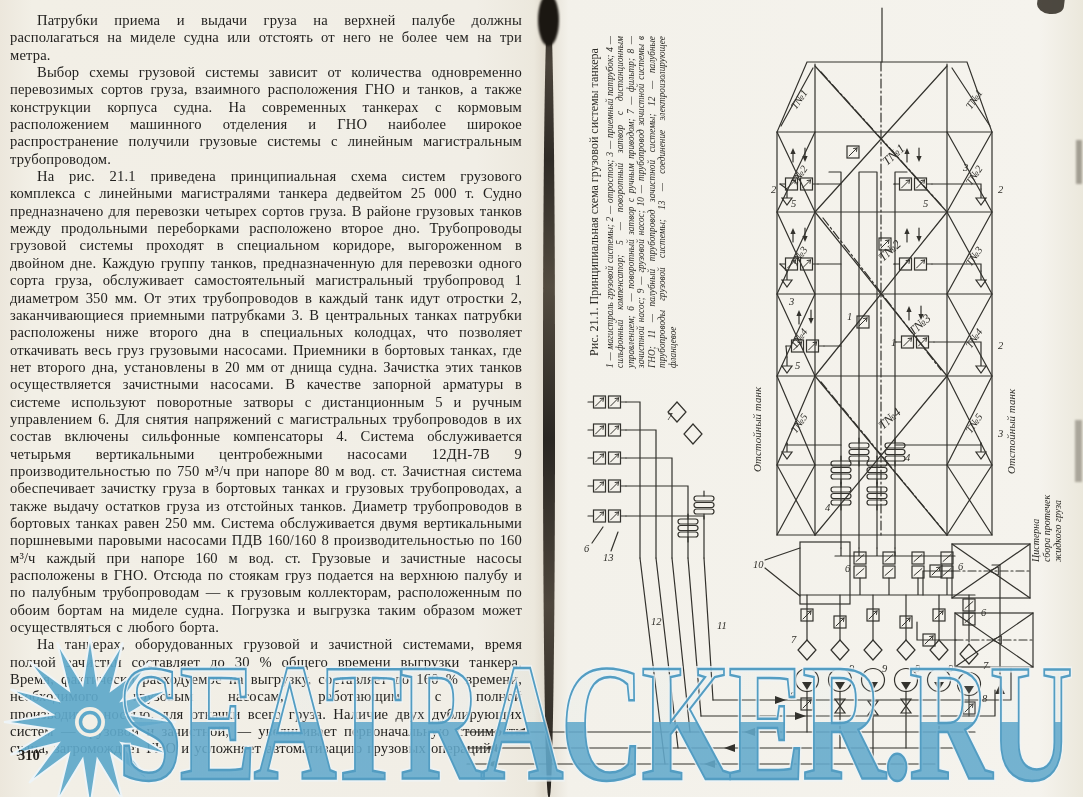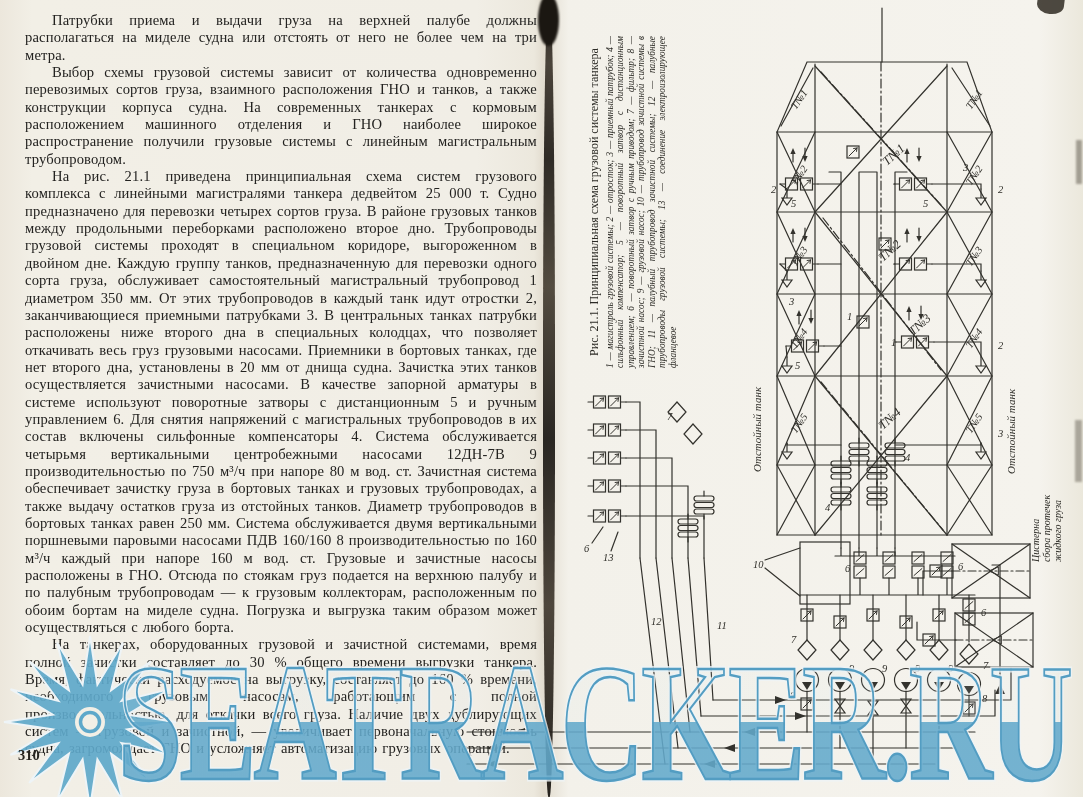--- a/index.html
+++ b/index.html
@@ -1,19 +1,19 @@
 <!DOCTYPE html>
 <html><head>
 <meta charset="utf-8">
 <style>
   html,body{margin:0;padding:0;background:#777;}
   .page{position:relative;width:1083px;height:797px;overflow:hidden;
         background:linear-gradient(90deg,#ece7dc 0,#f2efe6 3%,#f1eee6 44%,#ece8dd 49.3%,#e2dccf 50.2%,#f3f1ea 52.5%,#f5f3ed 96%,#ebe8dc 100%);
         font-family:"Liberation Serif",serif;}
-  .textcol{position:absolute;left:25px;top:12px;width:512px;
+  .textcol{position:absolute;left:10px;top:12px;width:512px;
            font-size:14.6px;line-height:17.35px;color:#232220;text-align:justify;
            word-spacing:1.2px;letter-spacing:.15px;z-index:10;}
   .textcol p{margin:0;text-indent:27px;}
   .pagenum{position:absolute;left:18px;top:747px;font:bold 14.5px "Liberation Serif",serif;color:#26241f;z-index:60;text-align:right;}
   .caption{position:absolute;left:588px;top:368px;width:332px;
            transform:rotate(-90deg);transform-origin:0 0;color:#2b2a25;z-index:10;}
   .cap-title{font-size:12px;line-height:13.5px;text-align:center;margin-bottom:3px;}
   .cap-legend{font-size:9.3px;line-height:10.6px;text-align:justify;font-style:italic;}
   .diagram{position:absolute;left:455px;top:0;z-index:12;}
   .watermark{position:absolute;left:0;top:0;z-index:50;pointer-events:none;}

